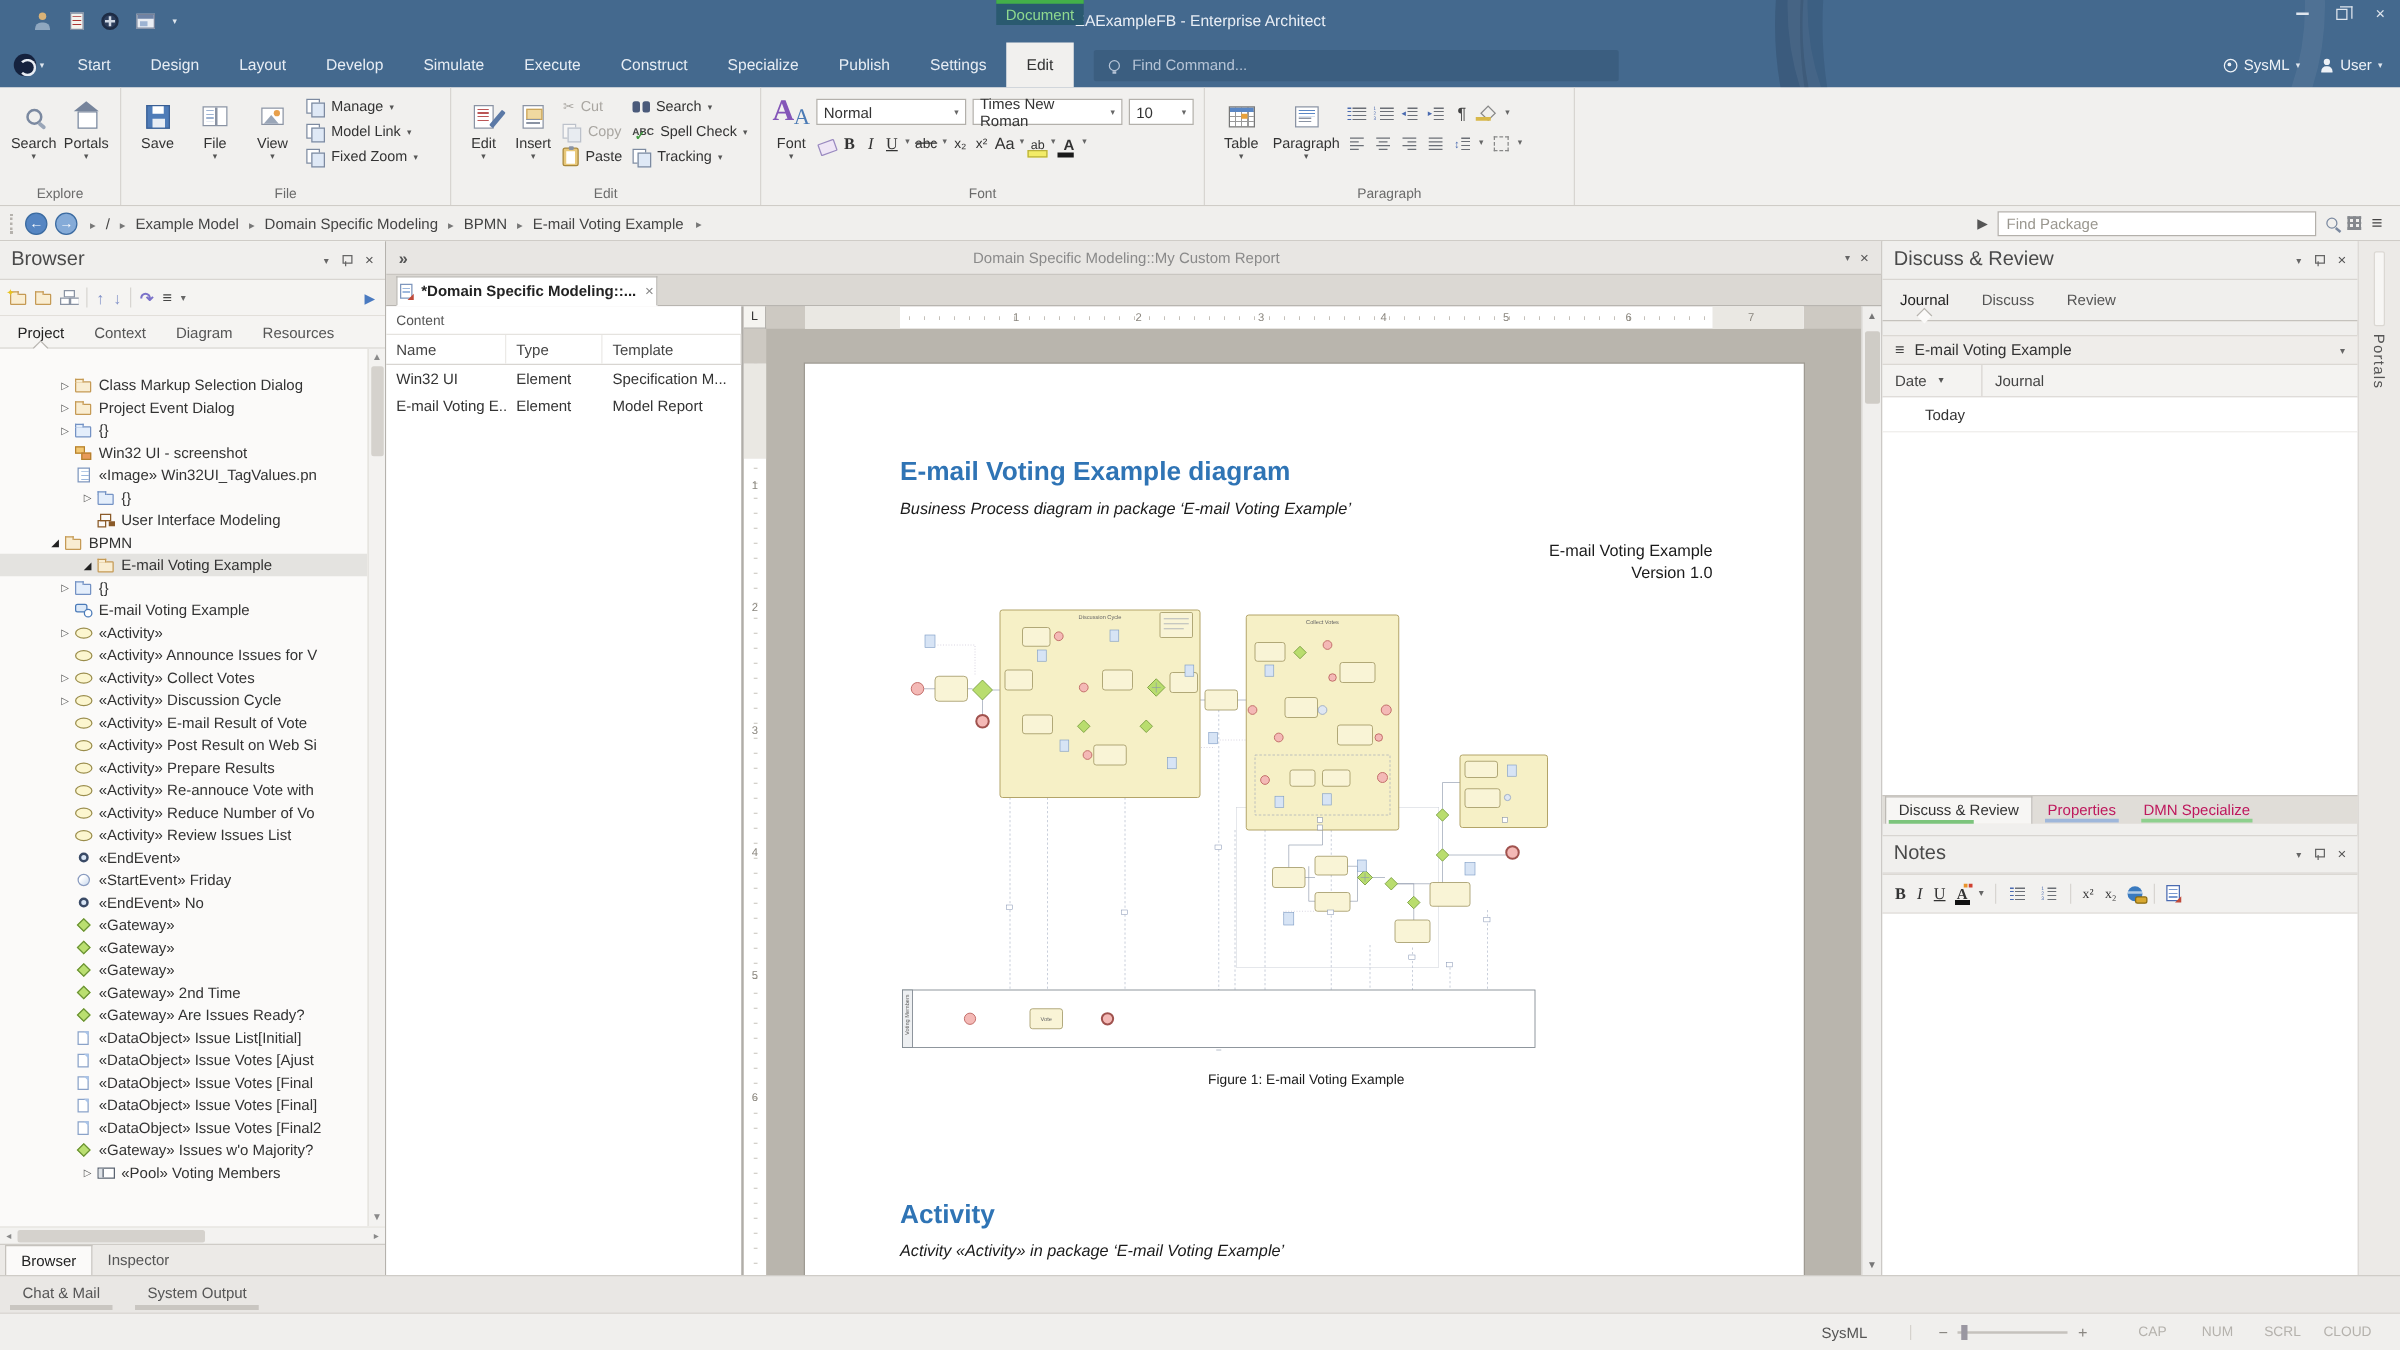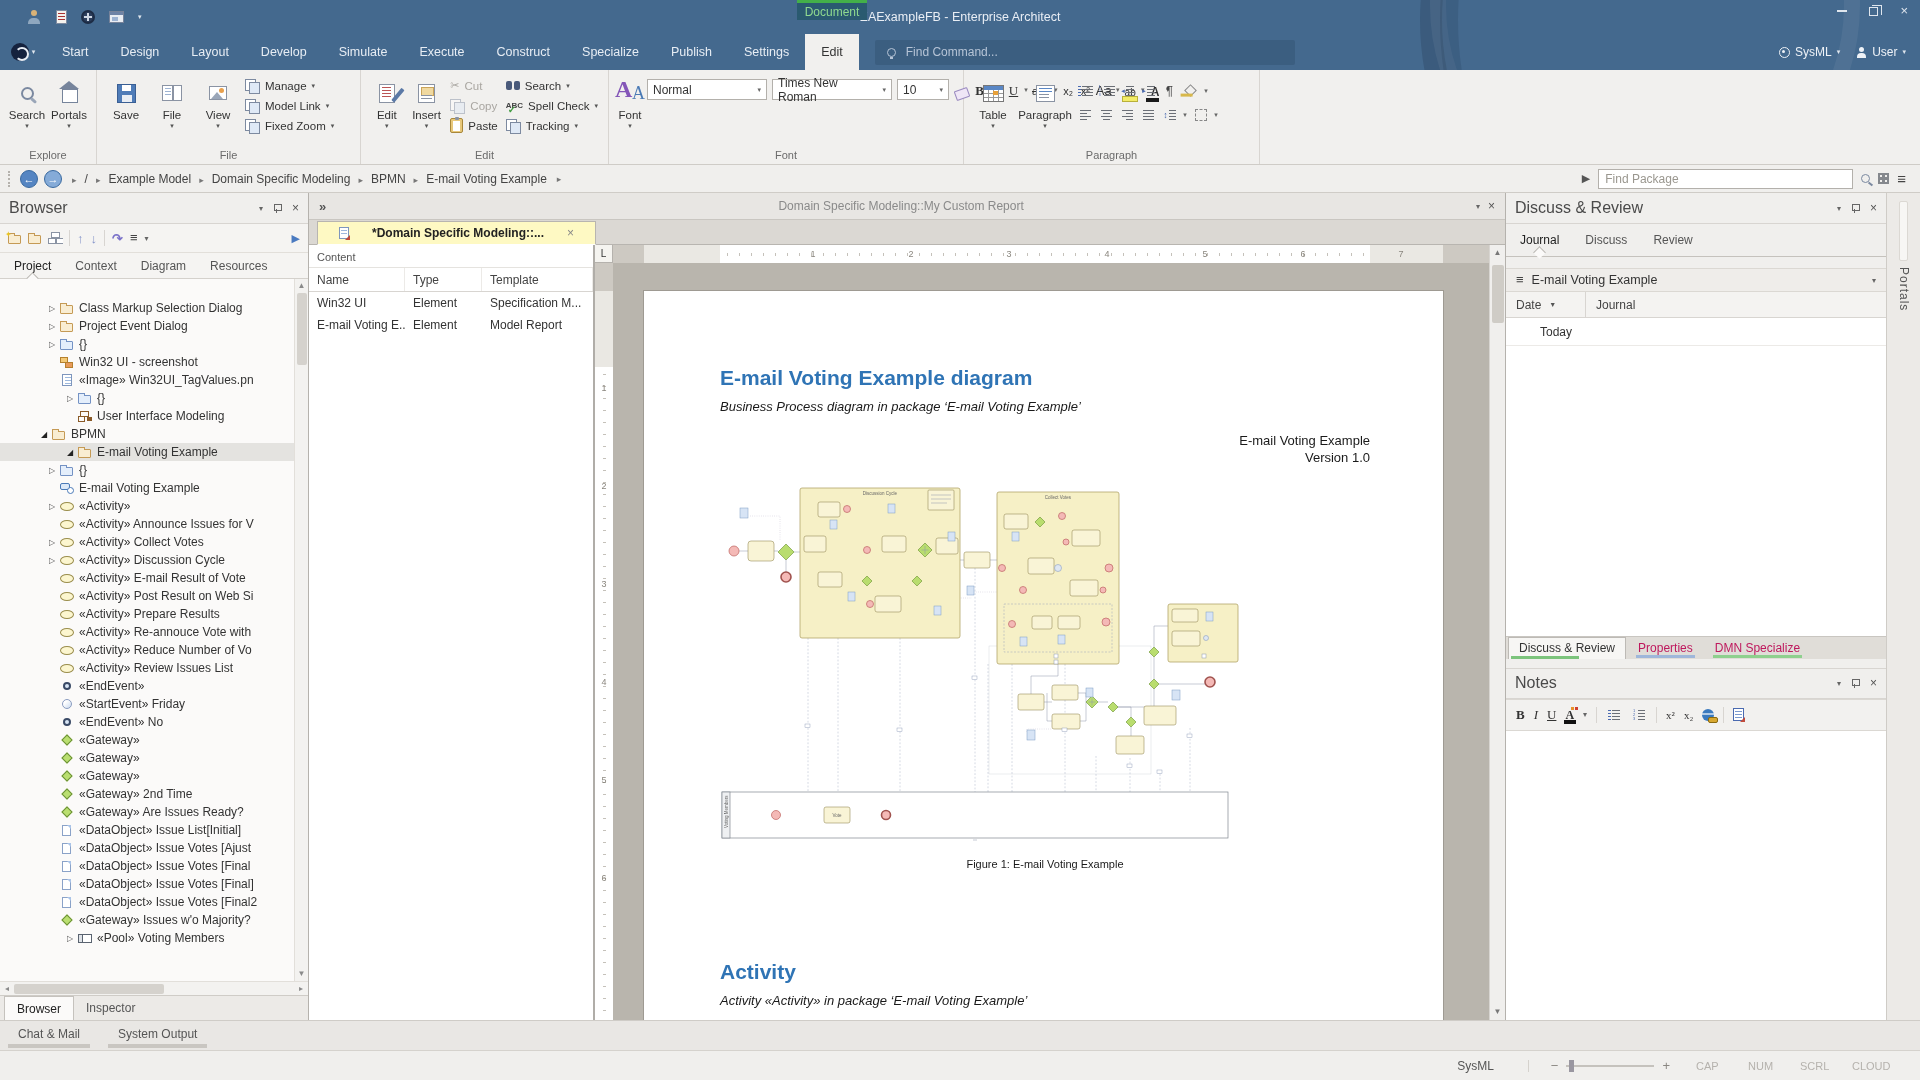--- a/index.html
+++ b/index.html
@@ -98,21 +98,21 @@
   .i-para::before{content:"";position:absolute;left:2px;top:2px;right:2px;height:5px;background:repeating-linear-gradient(#5a87c5 0 1px,transparent 1px 2.5px)}
   .i-para::after{content:"";position:absolute;left:2px;bottom:2px;right:5px;height:5px;background:repeating-linear-gradient(#8a93a3 0 1px,transparent 1px 2.5px)}
   .i-clip{width:13px;height:15px;background:#e8c87a;border:1px solid #a8873a;border-radius:2px;position:relative;flex:none}
   .i-clip::before{content:"";position:absolute;left:2px;top:2px;width:7px;height:10px;background:#fff}
   .i-clip::after{content:"";position:absolute;left:3.5px;top:-2px;width:4px;height:3px;background:#8a93a3;border-radius:1px}
   .i-binoc{width:14px;height:9px;position:relative;flex:none}
   .i-binoc::before{content:"";position:absolute;left:0;top:0;width:6px;height:9px;background:#4a5a7a;border-radius:2px}
   .i-binoc::after{content:"";position:absolute;right:0;top:0;width:6px;height:9px;background:#4a5a7a;border-radius:2px}
   .i-abc{font-size:8px;font-weight:bold;color:#444;position:relative;line-height:8px}
   .i-abc::after{content:"✓";position:absolute;left:2px;top:4px;color:#3f9b3f;font-size:10px}
-  .fontctl{display:flex;flex-direction:row;gap:4px;padding:4px 2px}
+  .fontctl{display:flex;flex-direction:column;gap:4px;padding:4px 2px}
   .selrow{display:flex;gap:5px}
   .sel{height:21px;border:1px solid #b3b0ab;background:#fff;font-size:12px;color:#333;display:flex;align-items:center;padding:0 5px;gap:4px}
   .sel .cv{margin-left:auto;font-size:7px;color:#666}
   .fmtrow{display:flex;align-items:center}
   .fb{min-width:17px;height:19px;display:inline-flex;align-items:flex-end;justify-content:center;font-size:13px;color:#333;padding:0 2px;line-height:16px}
   .fb.cvb{font-size:7px;color:#666;min-width:8px;align-items:center}
   .fb.bold{font-weight:bold;font-family:"Liberation Serif",serif}
   .fb.ital{font-style:italic;font-family:"Liberation Serif",serif}
   .fb.und{text-decoration:underline;font-family:"Liberation Serif",serif}
   .fb.strike{text-decoration:line-through;font-size:11px}
@@ -226,21 +226,21 @@
   .bbot{height:25px;display:flex;background:#eceae7;border-top:1px solid #cfccc7;align-items:stretch;padding-left:4px;flex:none}
   .btab{font-size:12px;color:#555;display:flex;align-items:center;padding:0 12px}
   .btab.active{background:#fbfaf9;border:1px solid #c5c2bd;border-bottom:none;color:#222}
 
   
   #center{flex:1;display:flex;flex-direction:column;min-width:0;border-right:1px solid #b5b2ad}
   .chead{height:27px;background:#e8e6e3;border-bottom:1px solid #c9c6c1;display:flex;align-items:center;padding:0 10px;color:#8a8a8a;font-size:12px;gap:8px;flex:none}
   .chev{color:#555;font-size:13px;font-weight:bold}
   .cheadtitle{flex:1;text-align:center}
   .ctabs{height:25px;background:#dbd8d3;display:flex;align-items:flex-end;padding-left:8px;border-bottom:1px solid #b8b5b0;flex:none}
-  .doctab{height:24px;background:#fef9c3;border:1px solid #b8b5b0;border-bottom:1px solid #fff;margin-bottom:-1px;display:flex;align-items:center;padding:0 21px;font-weight:bold;font-size:12px;color:#222;gap:23px}
+  .doctab{height:24px;background:#ffffff;border:1px solid #b8b5b0;border-bottom:1px solid #fff;margin-bottom:-1px;display:flex;align-items:center;padding:0 2px;font-weight:bold;font-size:12px;color:#222;gap:7px}
   .dt-ico{width:10px;height:12px;background:#fff;border:1px solid #7e96bd;position:relative;flex:none}
   .dt-ico::before{content:"";position:absolute;left:1px;top:2px;width:6px;height:6px;background:repeating-linear-gradient(#9db8dd 0 1px,transparent 1px 3px)}
   .dt-ico::after{content:"";position:absolute;right:-2px;bottom:-2px;border-left:5px solid transparent;border-bottom:5px solid #c04a3a}
   .dt-x{color:#888;font-weight:normal}
   .cbody{flex:1;display:flex;min-height:0}
   .contentpanel{width:286px;background:#fff;border-right:2px solid #b0ada8;display:flex;flex-direction:column;flex:none}
   .clabel{font-size:11px;color:#555;padding:6px 8px 4px;border-bottom:1px solid #e5e3df}
   .ctblhead{display:flex;height:24px;align-items:center;border-bottom:1px solid #d8d5d1;color:#444;font-size:12px}
   .ctblhead span{padding-left:8px;border-right:1px solid #eceae7;height:100%;display:flex;align-items:center}
   .c1{width:96px;flex:none}.c2{width:77px;flex:none}.c3{flex:1}
@@ -319,21 +319,21 @@
   .dtab2{position:relative;font-size:12px;color:#555;padding:2px 4px 8px}
   .dtab2::after{content:"";position:absolute;left:-6px;right:-6px;bottom:1px;height:4px;background:#c9c6c1}
   #statusbar{position:absolute;left:0;top:1050px;right:0;height:30px;background:#f0efed;border-top:1px solid #d5d2cd;display:flex;align-items:center;font-size:11px;color:#b0ada8}
   .sbright{margin-left:auto;display:flex;align-items:center;gap:0;padding-right:16px}
   .sb-persp{color:#555;font-size:12px;margin-right:34px}
   .sb-sep{width:1px;height:12px;background:#d5d2cd;margin-right:22px}
   .sb-min{color:#8a8782;margin-right:8px;font-size:13px}
   .sb-track{width:88px;height:2px;background:#c5c2bd;position:relative;margin-right:8px}
   .sb-thumb{position:absolute;left:3px;top:-5px;width:5px;height:12px;background:#9a97a1}
   .sb-plus{color:#8a8782;margin-right:26px;font-size:13px}
-  .sb-ind{width:52px;color:#b5b2ad;font-size:11px}
+  .sb-ind{width:52px;text-align:center;color:#b5b2ad;font-size:11px}
 
   
   .bpmn-task{fill:#f9f4d6;stroke:#998f5a;stroke-width:.6}
   .bpmn-cont{fill:#f6f0c6;stroke:#b3a469;stroke-width:.8}
   .bpmn-gw{fill:#b9dd6e;stroke:#68902f;stroke-width:.6}
   .bpmn-ev{fill:#f4b9b6;stroke:#c4706c;stroke-width:.8}
   .bpmn-evend{fill:#f4b9b6;stroke:#a0524e;stroke-width:1.6}
   .bpmn-page{fill:#d7e4f5;stroke:#7e9cc4;stroke-width:.5}
   .bpmn-line{stroke:#8c96aa;stroke-width:.5;fill:none}
   .bpmn-dash{stroke:#a8b2c6;stroke-width:.5;fill:none;stroke-dasharray:1.8 1.8}

